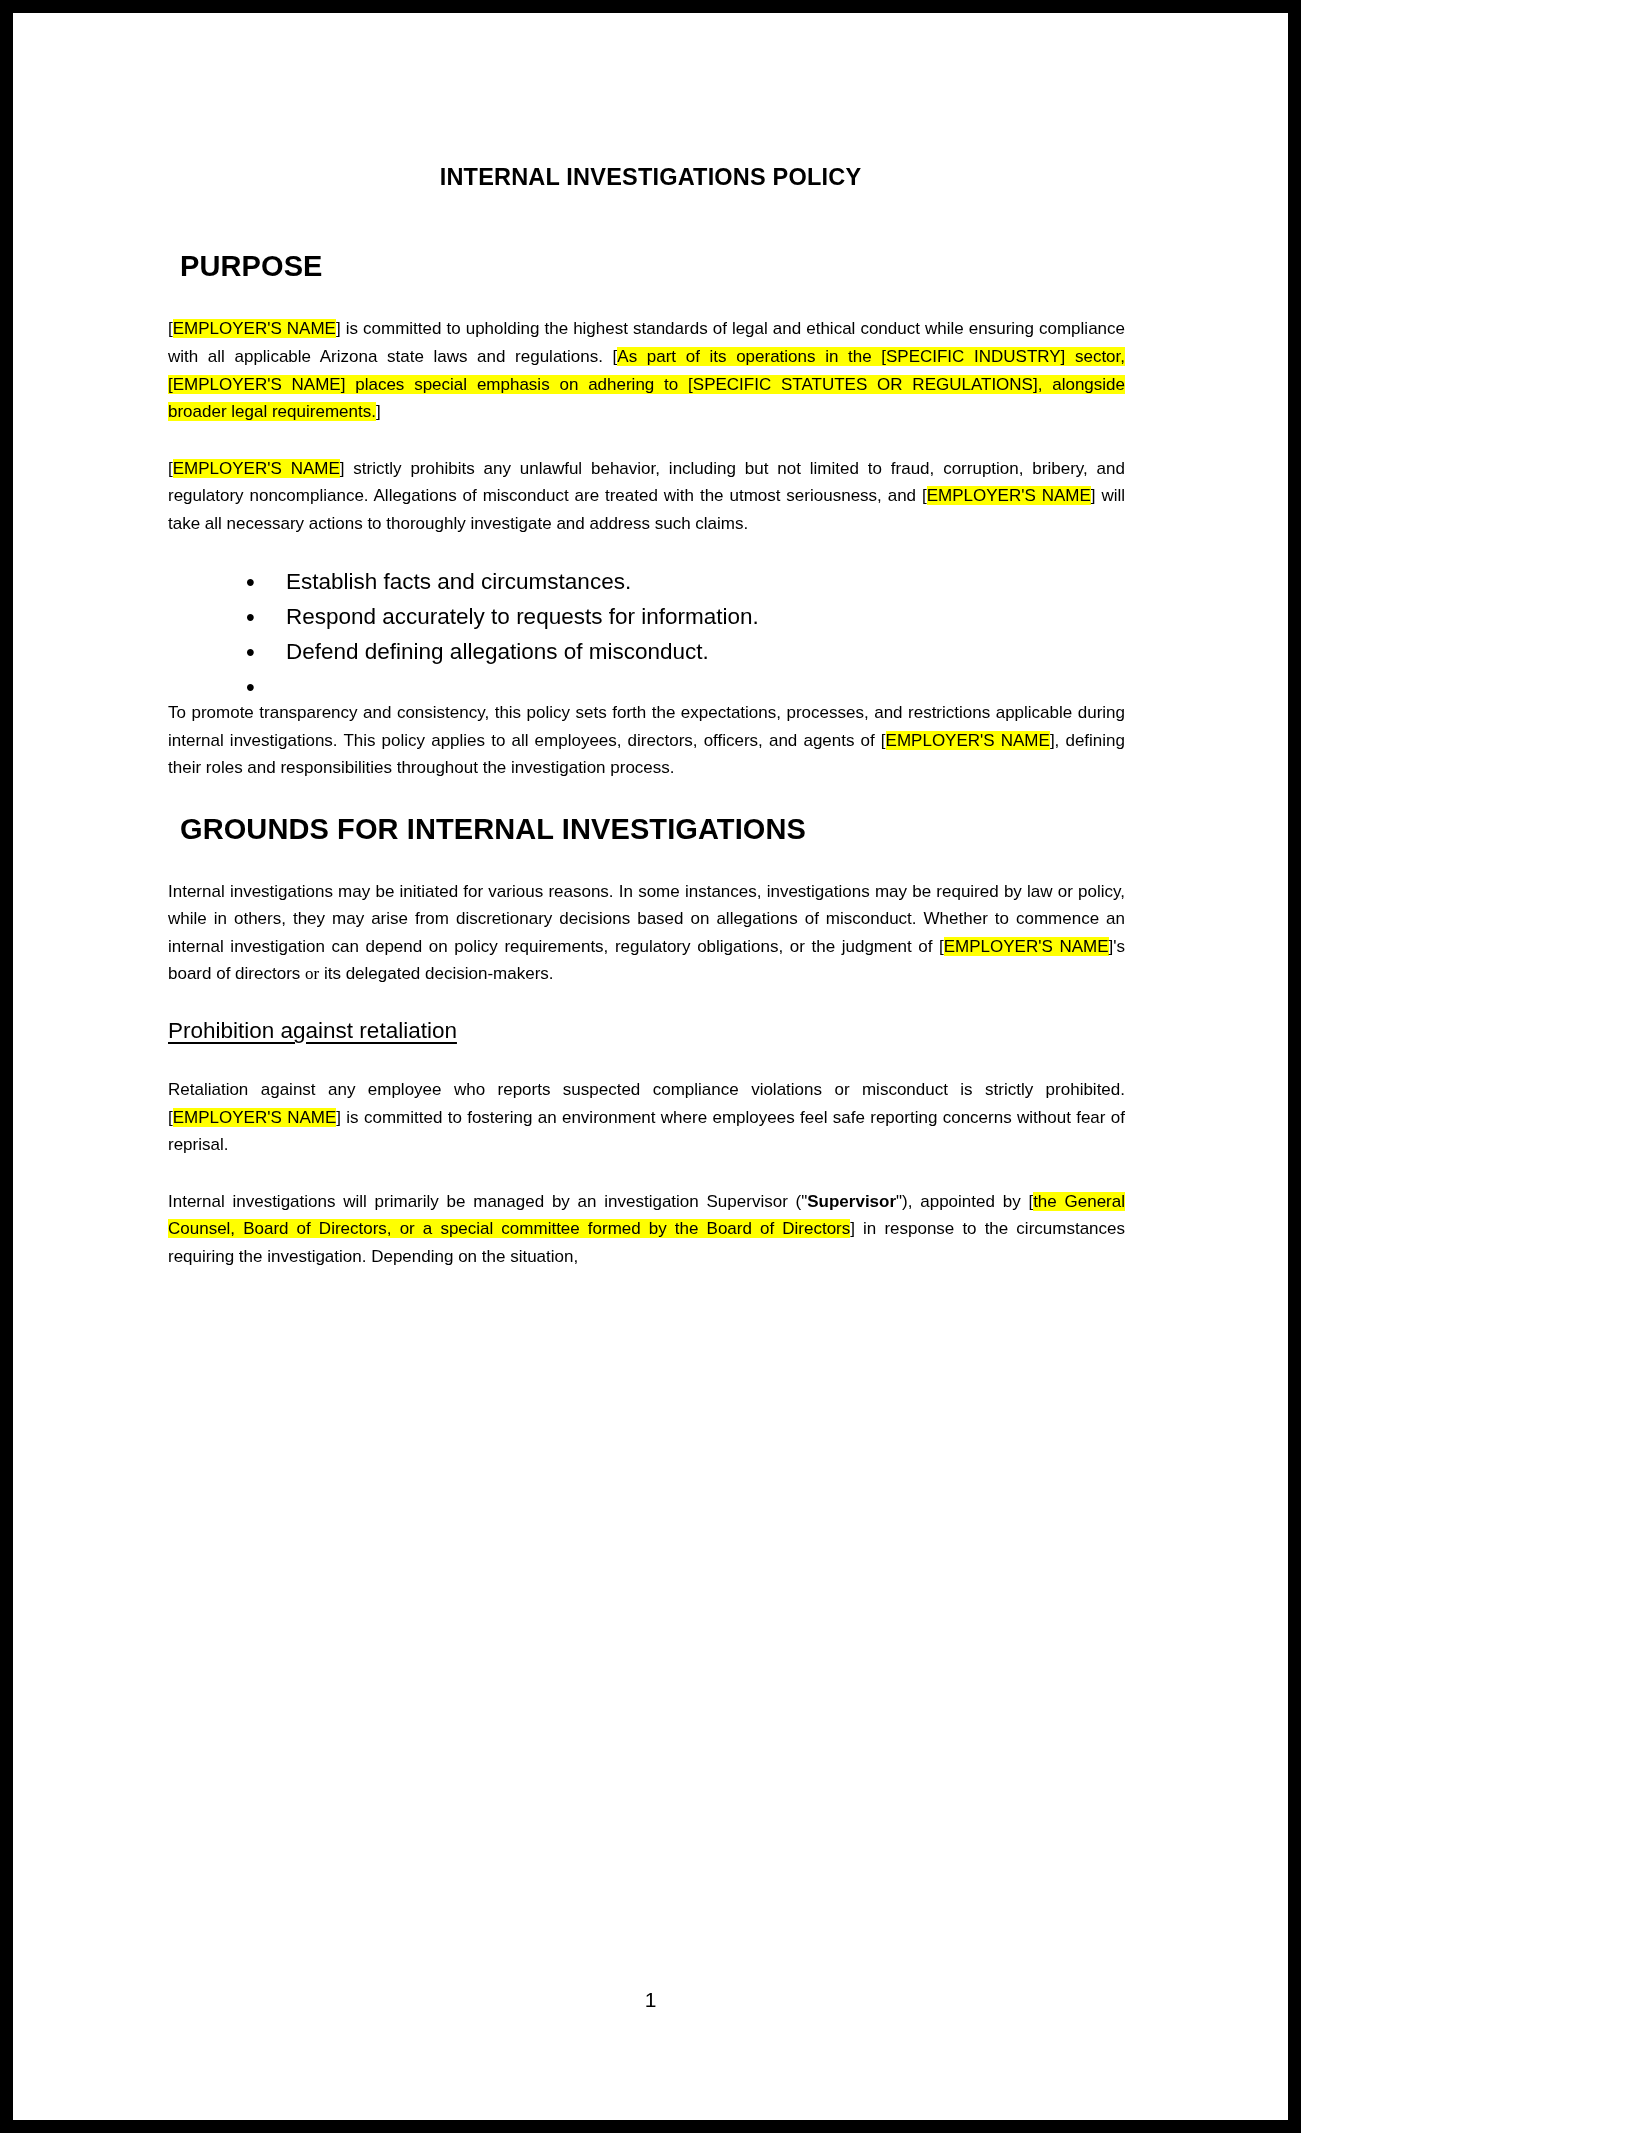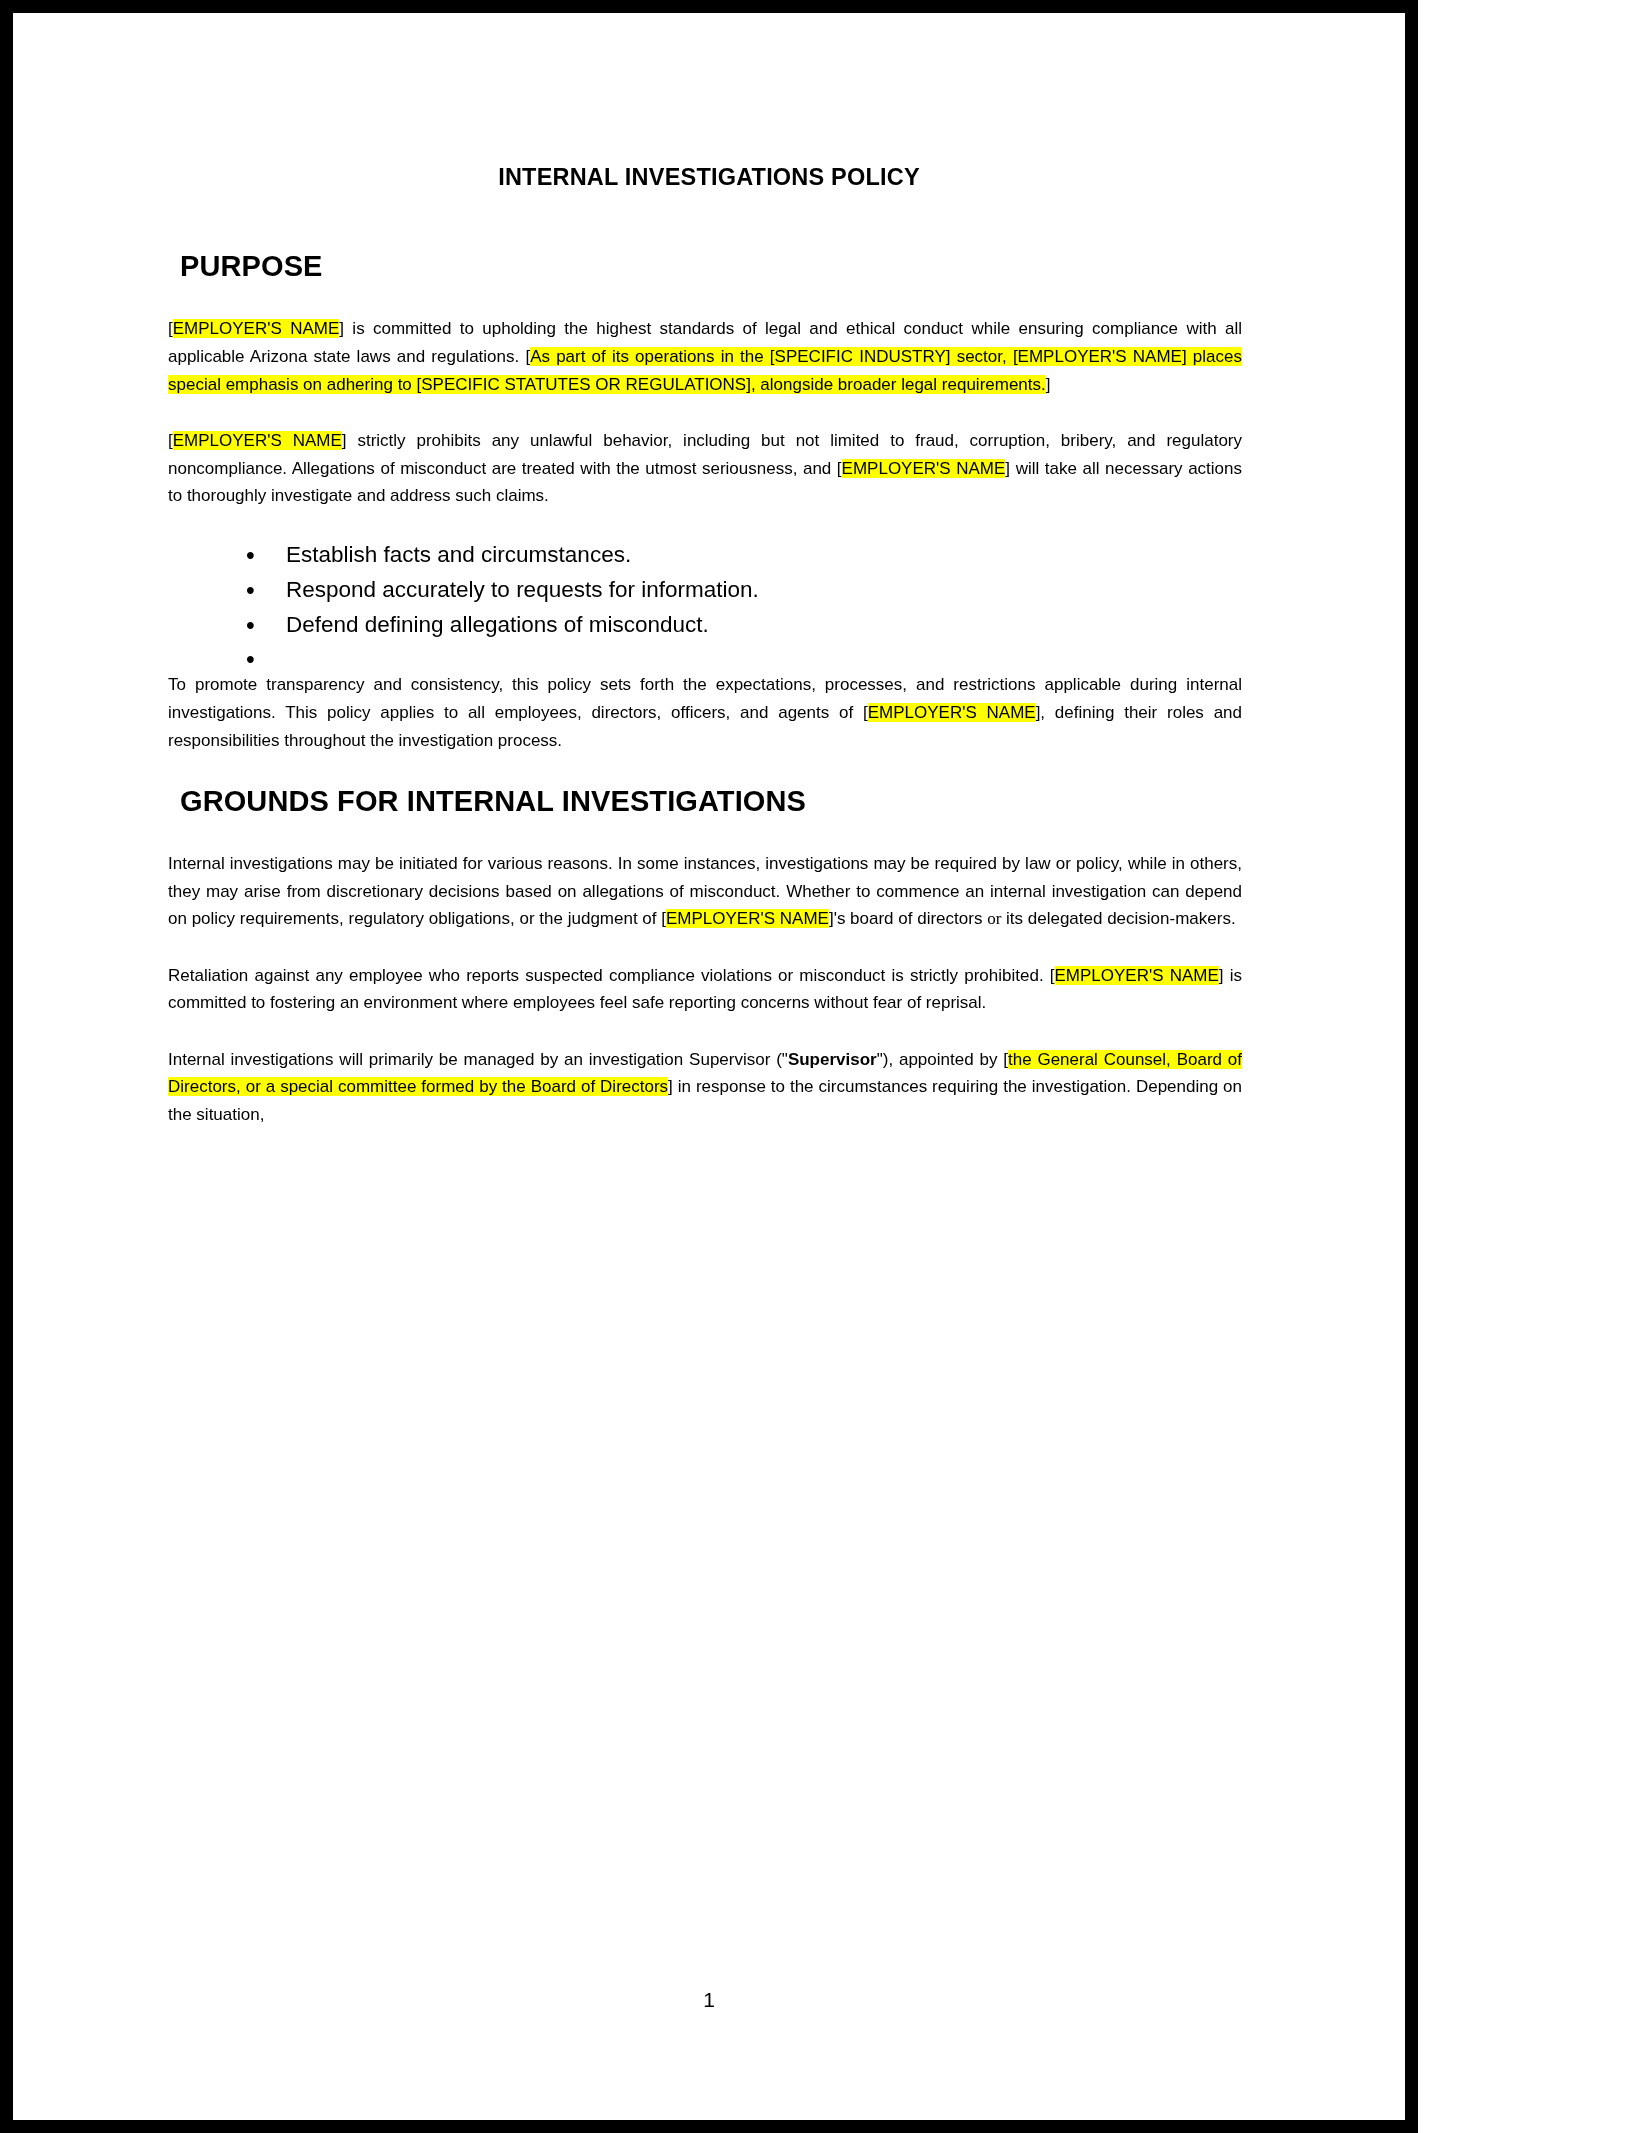--- a/index.html
+++ b/index.html
@@ -2,21 +2,21 @@
 <html><head>
 <meta charset="utf-8">
 <style>
   html, body {
     margin: 0;
     padding: 0;
     background: #ffffff;
   }
   .page-frame {
     position: relative;
-    width: 1418px;
+    width: 1301px;
     height: 2133px;
     box-sizing: border-box;
     border: 13px solid #000000;
     background: #b91c1c;
     overflow: hidden;
   }
   .page-inner {
     position: absolute;
     left: 0;
     top: 0;
@@ -118,20 +118,21 @@
       <li><span class="bullet-dot">•</span><span>Defend defining allegations of misconduct.</span></li>
       <li><span class="bullet-dot">•</span></li>
     </ul>
 
     <p class="body-para"><span>To promote transparency and consistency, this policy sets forth the expectations, processes, and restrictions applicable during internal investigations. This policy applies to all employees, directors, officers, and agents of [</span><span class="hl">EMPLOYER'S NAME</span><span>], defining their roles and responsibilities throughout the investigation process.</span></p>
 
     <h2 class="section-heading">GROUNDS FOR INTERNAL INVESTIGATIONS</h2>
 
     <p class="body-para"><span>Internal investigations may be initiated for various reasons. In some instances, investigations may be required by law or policy, while in others, they may arise from discretionary decisions based on allegations of misconduct. Whether to commence an internal investigation can depend on policy requirements, regulatory obligations, or the judgment of [</span><span class="hl">EMPLOYER'S NAME</span><span>]'s board of directors </span><span class="serif-inline">or</span><span> its delegated decision-makers.</span></p>
 
+    <h3 class="sub-heading">Prohibition against retaliation</h3>
 
     <p class="body-para"><span>Retaliation against any employee who reports suspected compliance violations or misconduct is strictly prohibited. [</span><span class="hl">EMPLOYER'S NAME</span><span>] is committed to fostering an environment where employees feel safe reporting concerns without fear of reprisal.</span></p>
 
 
     <p class="body-para"><span>Internal investigations will primarily be managed by an investigation Supervisor ("</span><span class="bold-inline">Supervisor</span><span>"), appointed by [</span><span class="hl">the General Counsel, Board of Directors, or a special committee formed by the Board of Directors</span><span>] in response to the circumstances requiring the investigation. Depending on the situation,</span></p>
 
   </div>
 
   <div class="page-number">1</div>
 </div>

